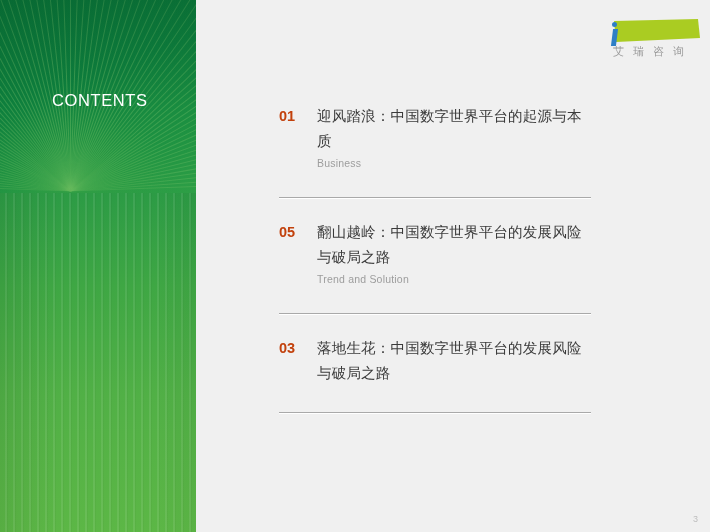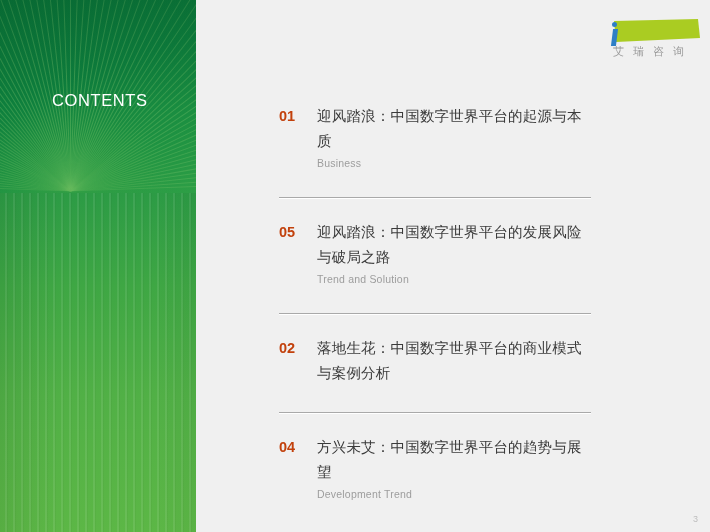--- a/index.html
+++ b/index.html
@@ -373,45 +373,38 @@
       </div>
     </div>
 
     <div class="sp-1"></div>
     <div class="toc-divider"></div>
     <div class="sp-2"></div>
 
     <div class="toc-item">
       <div class="toc-num">05</div>
       <div class="toc-body">
-        <div class="toc-cn">迎风踏浪：中国数字世界平台的发展风险与破局之路</div>
+        <div class="toc-cn">翻山越岭：中国数字世界平台的发展风险与破局之路</div>
         <div class="toc-en">Trend and Solution</div>
       </div>
     </div>
 
     <div class="sp-1"></div>
     <div class="toc-divider"></div>
     <div class="sp-2"></div>
 
     <div class="toc-item">
-      <div class="toc-num">02</div>
+      <div class="toc-num">03</div>
       <div class="toc-body">
-        <div class="toc-cn">落地生花：中国数字世界平台的商业模式与案例分析</div>
+        <div class="toc-cn">落地生花：中国数字世界平台的发展风险与破局之路</div>
       </div>
     </div>
 
     <div class="sp-1"></div>
     <div class="toc-divider"></div>
     <div class="sp-2"></div>
 
-    <div class="toc-item">
-      <div class="toc-num">04</div>
-      <div class="toc-body">
-        <div class="toc-cn">方兴未艾：中国数字世界平台的趋势与展望</div>
-        <div class="toc-en">Development Trend</div>
-      </div>
-    </div>
 
   </div>
 
   <div class="page-num">3</div>
 
 </div>
 
 </body></html>

